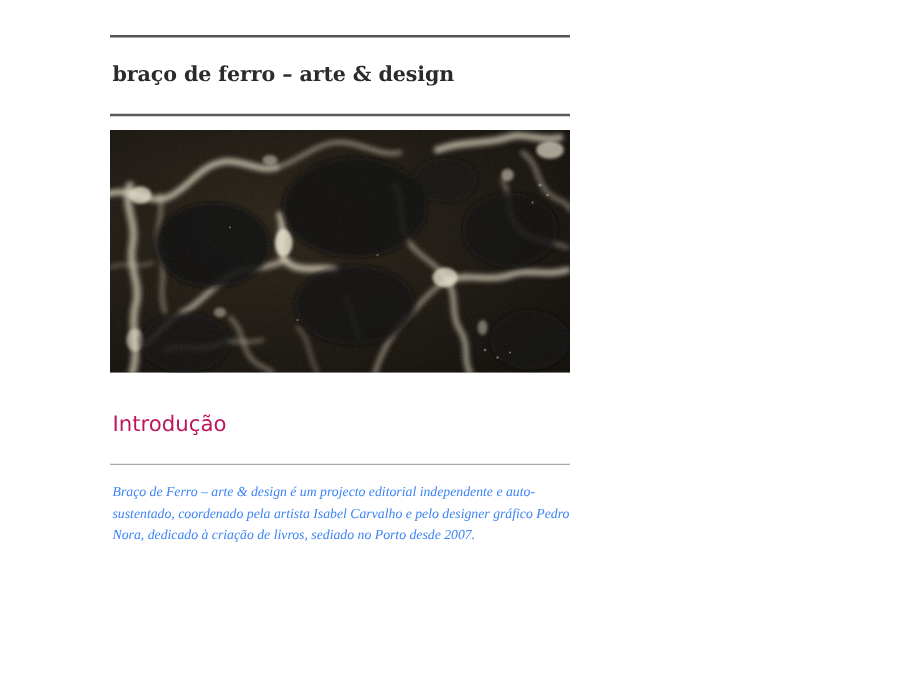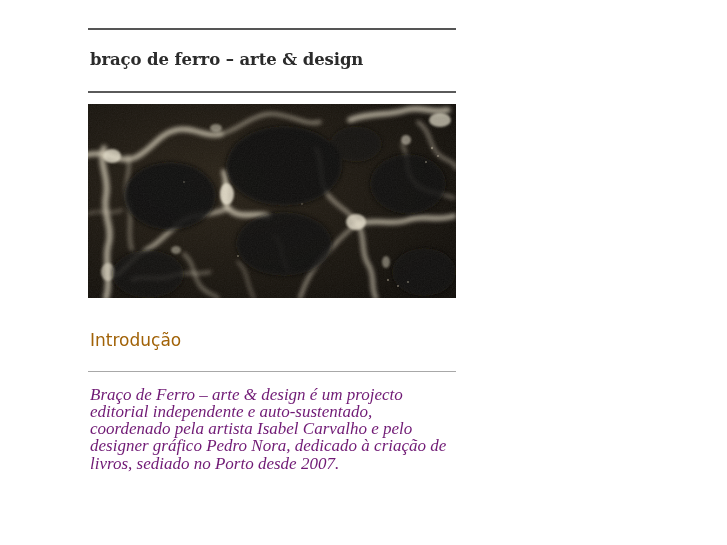--- a/index.html
+++ b/index.html
@@ -76,40 +76,40 @@
     display: block;
     width: 368px;
     height: 194px;
   }
 
   
   .section-heading {
     font-family: "DejaVu Sans", "Liberation Sans", sans-serif;
     font-size: 17px;
     font-weight: normal;
-    color: #a16207;
+    color: #be185d;
     line-height: 1;
     padding: 20px 0 8px 2px;
   }
 
   .intro-rule {
     border-top: 1px solid #a8a8a8;
   }
 
   
   .body-copy {
     padding-top: 14px;
   }
   .body-copy p {
     margin: 0 0 13px 0;
     font-family: "Liberation Serif", "DejaVu Serif", serif;
     font-style: italic;
-    font-size: 17px;
+    font-size: 11px;
     line-height: 17.2px;
-    color: #701a75;
+    color: #3b82f6;
     padding-left: 2px;
   }
   .body-copy p:last-child { margin-bottom: 0; }
 </style>
 </head>
 <body>
 
 <div id="page">
   <div id="content">
 

